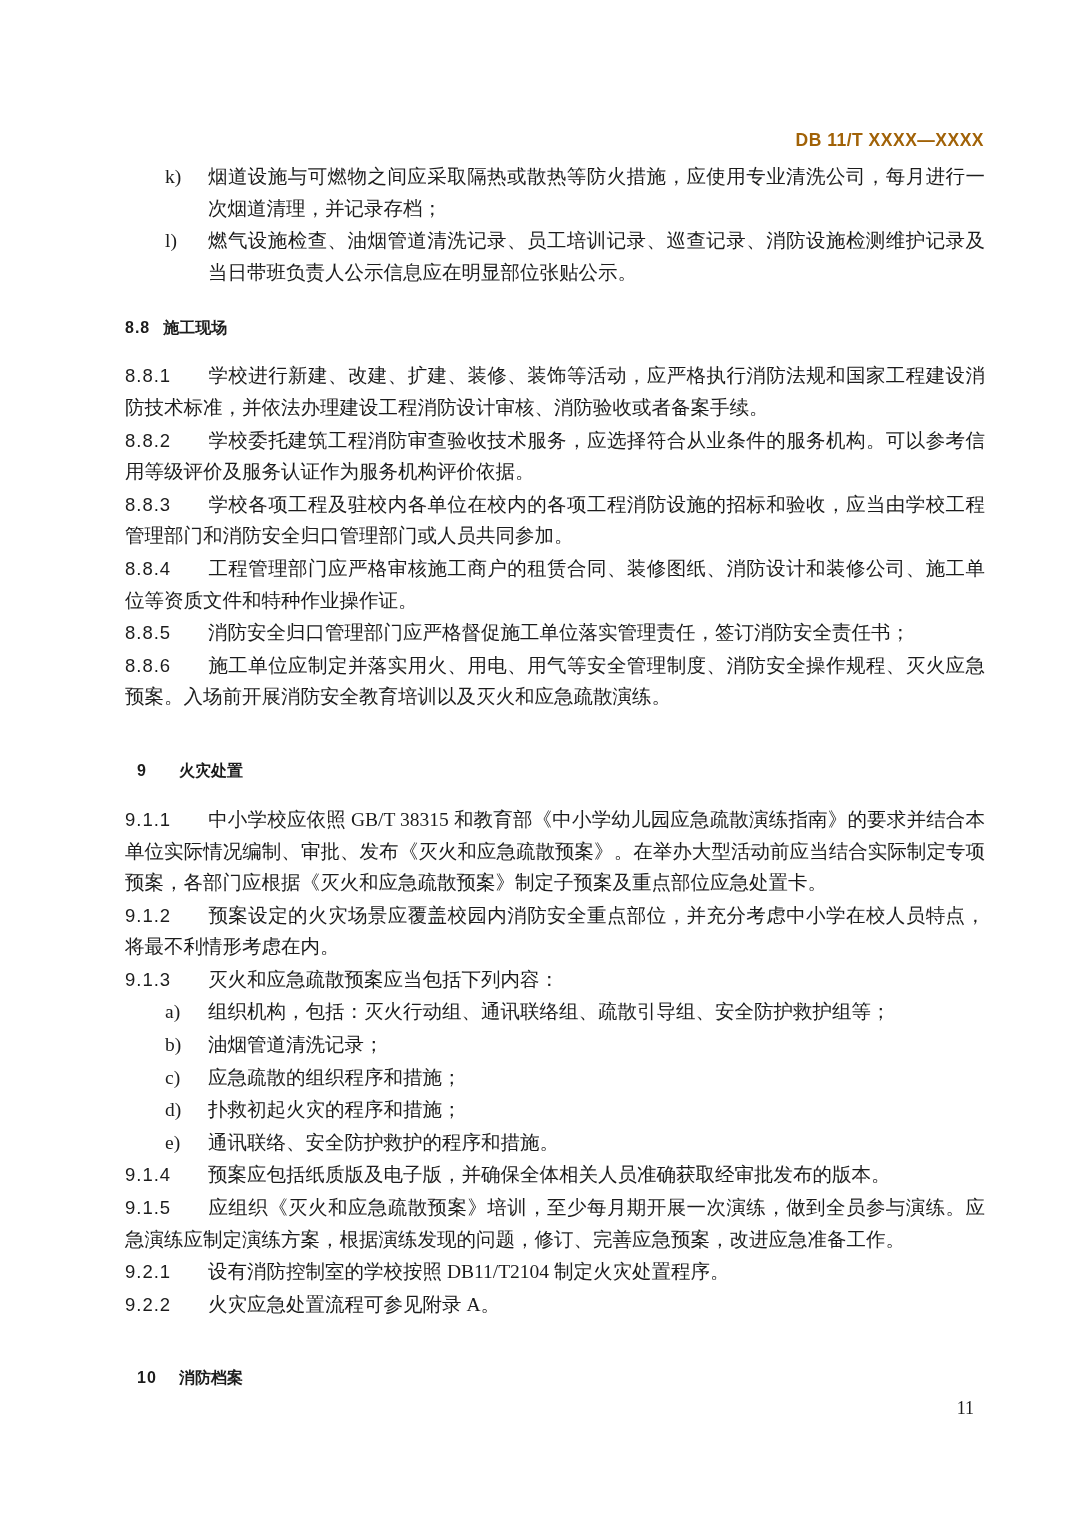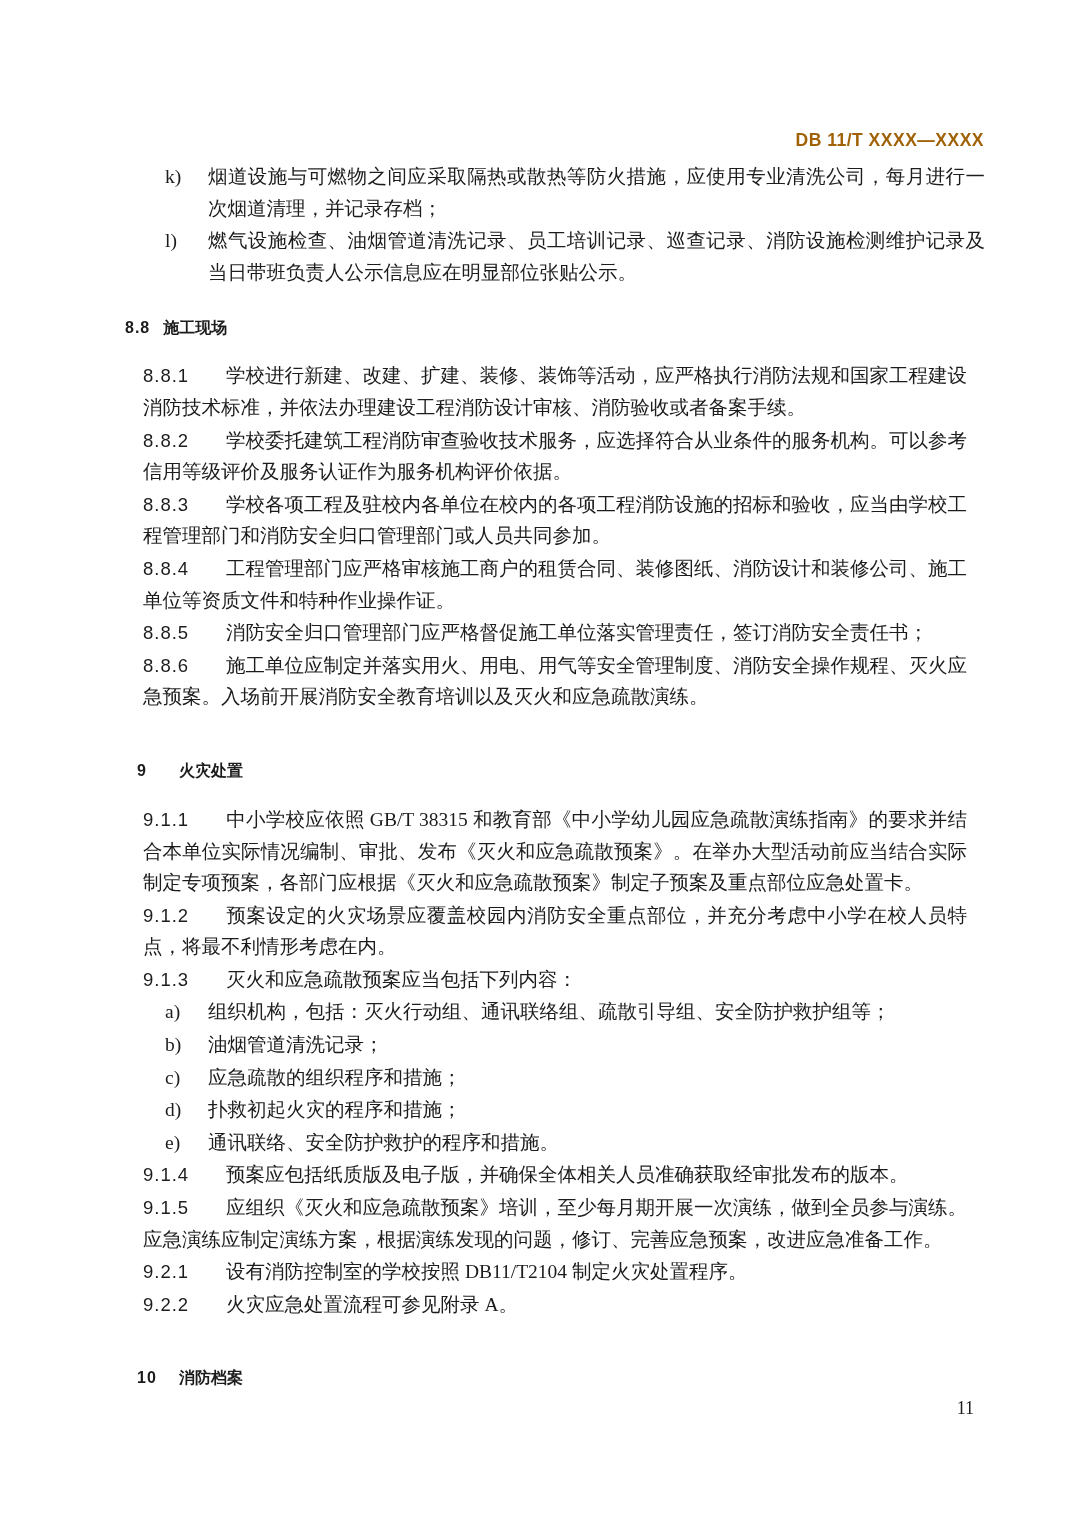--- a/index.html
+++ b/index.html
@@ -33,21 +33,21 @@
     top: 160px;
     width: 860px;
   }
   .body-text {
     font-size: 19.5px;
     line-height: 31.6px;
     text-align: justify;
   }
   
   p.clause {
-    margin: 1px 18px;
+    margin: 1px 0;
     font-size: 19.5px;
     line-height: 31.6px;
     text-align: justify;
   }
   p.clause .num {
     display: inline-block;
     min-width: 83px;
     font-family: "Liberation Sans", "DejaVu Sans", sans-serif;
     font-size: 18.5px;
     letter-spacing: 1px;

